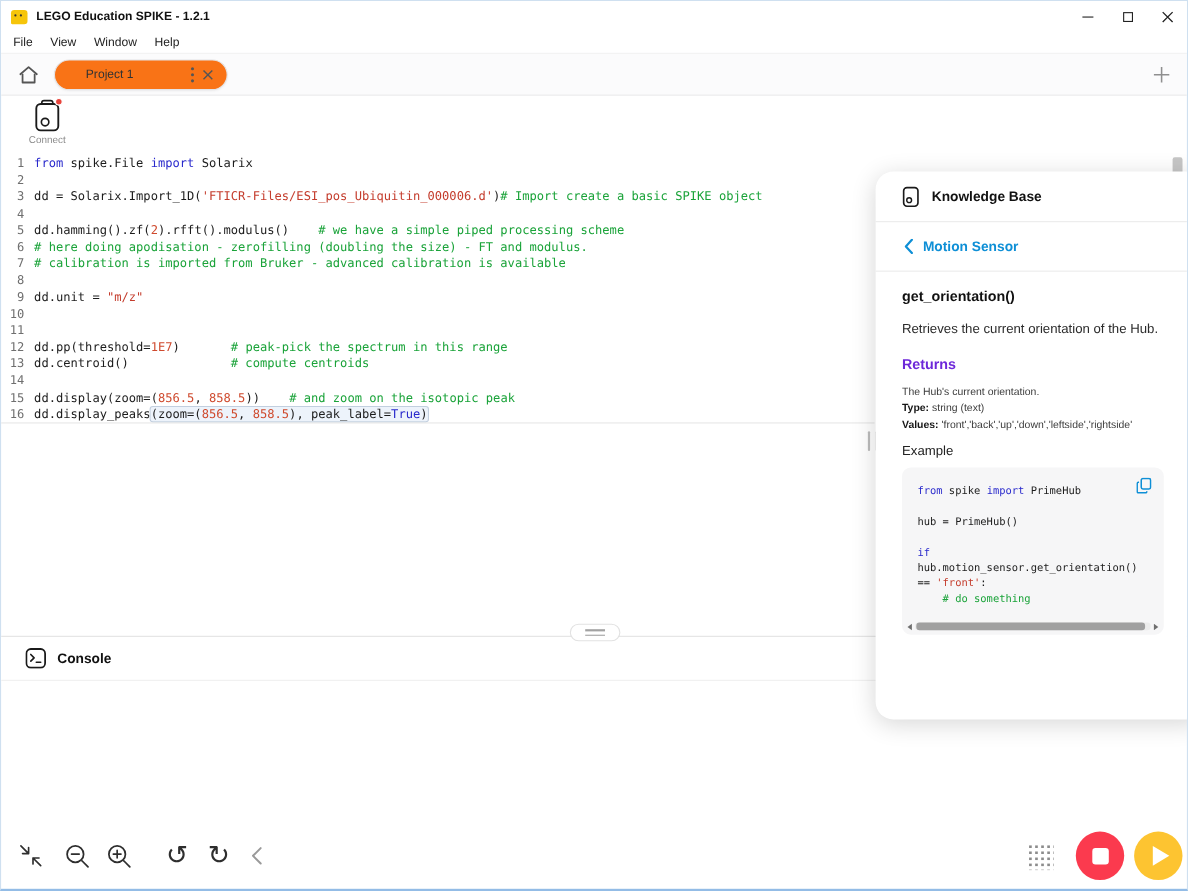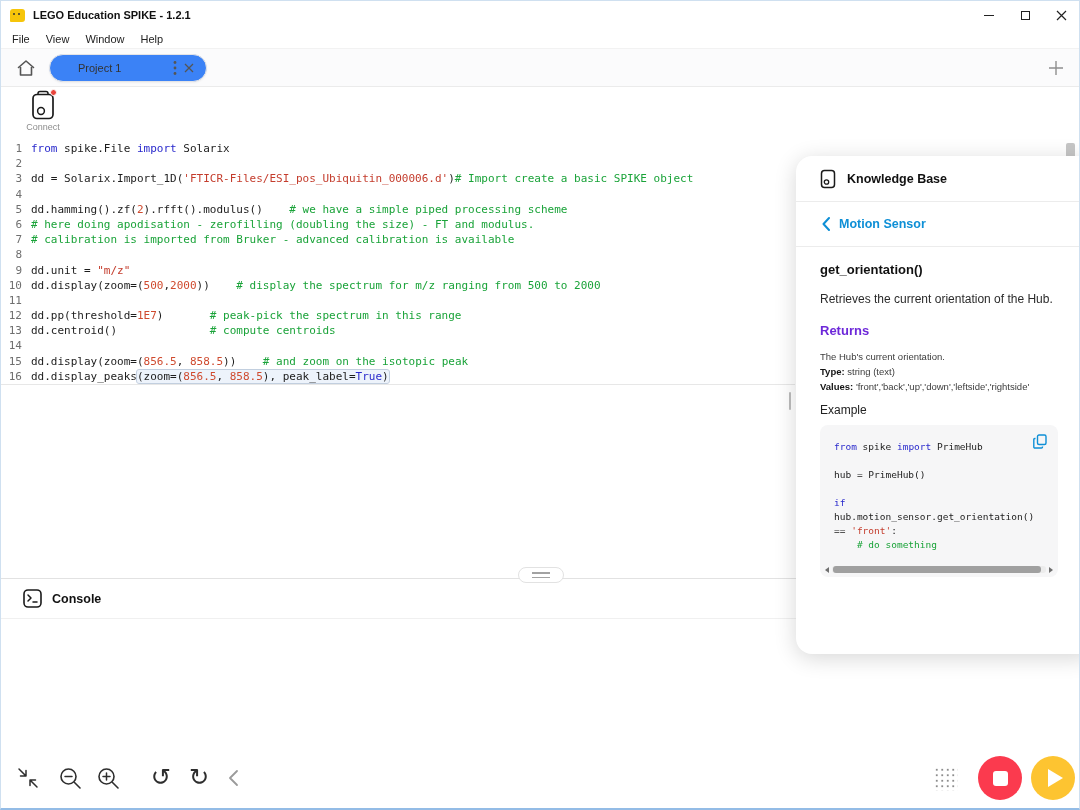--- a/index.html
+++ b/index.html
@@ -19,21 +19,21 @@
   .max-glyph{width:9px;height:9px;border:1px solid #222;display:block;}
 
   
   .menubar{position:absolute;top:28px;left:0;right:0;height:19px;display:flex;align-items:center;padding-left:3px;background:#fff;}
   .menu-item{font-size:11px;color:#222;padding:0 8px;}
 
   
   .tabbar{position:absolute;top:47px;left:0;right:0;height:39px;background:#fbfbfc;
           border-top:1px solid #f2f2f2;border-bottom:1px solid #ebebeb;display:flex;align-items:center;}
   .home-btn{margin-left:12px;width:26px;height:26px;display:flex;align-items:center;justify-content:center;}
-  .tab{margin-left:10px;width:158px;height:28px;background:#3b82f6;border:1px solid #e4e4e6;border-radius:15px;
+  .tab{margin-left:10px;width:158px;height:28px;background:#f97316;border:1px solid #e4e4e6;border-radius:15px;
        display:flex;align-items:center;box-shadow:0 1px 2px rgba(0,0,0,.05);}
   .tab-label{margin-left:28px;font-size:11px;color:#333;flex:1;}
   .kebab{margin-right:7px;display:flex;align-items:center;}
   .tab-close{margin-right:12px;display:flex;align-items:center;}
   .add-btn{margin-left:auto;margin-right:14px;display:flex;align-items:center;}
 
   
   .connect{position:absolute;left:19px;top:89px;width:46px;text-align:center;cursor:pointer;}
   .hub-wrap{position:relative;width:28px;height:31px;margin:0 auto;}
   .notif-dot{position:absolute;right:0;top:-1px;width:7px;height:7px;border-radius:50%;background:#e8443c;border:1px solid #fff;}
@@ -182,21 +182,21 @@
   <div id="editor-lines">
       <div class="code-line"><span class="gutter">1</span><span class="code-text"><span class="tok-kw">from</span><span class="tok-pl"> spike.File </span><span class="tok-kw">import</span><span class="tok-pl"> Solarix</span></span></div>
       <div class="code-line"><span class="gutter">2</span><span class="code-text"></span></div>
       <div class="code-line"><span class="gutter">3</span><span class="code-text"><span class="tok-pl">dd = Solarix.Import_1D(</span><span class="tok-str">'FTICR-Files/ESI_pos_Ubiquitin_000006.d'</span><span class="tok-pl">)</span><span class="tok-com"># Import create a basic SPIKE object</span></span></div>
       <div class="code-line"><span class="gutter">4</span><span class="code-text"></span></div>
       <div class="code-line"><span class="gutter">5</span><span class="code-text"><span class="tok-pl">dd.hamming().zf(</span><span class="tok-num">2</span><span class="tok-pl">).rfft().modulus()    </span><span class="tok-com"># we have a simple piped processing scheme</span></span></div>
       <div class="code-line"><span class="gutter">6</span><span class="code-text"><span class="tok-com"># here doing apodisation - zerofilling (doubling the size) - FT and modulus.</span></span></div>
       <div class="code-line"><span class="gutter">7</span><span class="code-text"><span class="tok-com"># calibration is imported from Bruker - advanced calibration is available</span></span></div>
       <div class="code-line"><span class="gutter">8</span><span class="code-text"></span></div>
       <div class="code-line"><span class="gutter">9</span><span class="code-text"><span class="tok-pl">dd.unit = </span><span class="tok-str">"m/z"</span></span></div>
-      <div class="code-line"><span class="gutter">10</span><span class="code-text"><span class="tok-pl">dd.display(zoom=(</span><span class="tok-num">500</span><span class="tok-pl">,</span><span class="tok-num">2000</span><span class="tok-pl">))    </span><span class="tok-com"># display the spectrum for m/z ranging from 500 to 2000</span></span></div>
+      <div class="code-line"><span class="gutter">10</span></div>
       <div class="code-line"><span class="gutter">11</span><span class="code-text"></span></div>
       <div class="code-line"><span class="gutter">12</span><span class="code-text"><span class="tok-pl">dd.pp(threshold=</span><span class="tok-num">1E7</span><span class="tok-pl">)       </span><span class="tok-com"># peak-pick the spectrum in this range</span></span></div>
       <div class="code-line"><span class="gutter">13</span><span class="code-text"><span class="tok-pl">dd.centroid()              </span><span class="tok-com"># compute centroids</span></span></div>
       <div class="code-line"><span class="gutter">14</span><span class="code-text"></span></div>
       <div class="code-line"><span class="gutter">15</span><span class="code-text"><span class="tok-pl">dd.display(zoom=(</span><span class="tok-num">856.5</span><span class="tok-pl">, </span><span class="tok-num">858.5</span><span class="tok-pl">))    </span><span class="tok-com"># and zoom on the isotopic peak</span></span></div>
       <div class="code-line"><span class="gutter">16</span><span class="code-text"><span class="tok-pl">dd.display_peaks</span><span class="hlbox"><span class="tok-pl">(zoom=(</span><span class="tok-num">856.5</span><span class="tok-pl">, </span><span class="tok-num">858.5</span><span class="tok-pl">), peak_label=</span><span class="tok-kw">True</span><span class="tok-pl">)</span></span></span></div>
     </div>
   <div class="editor-divider"></div>
   <div class="vsplit">
       <i></i>

